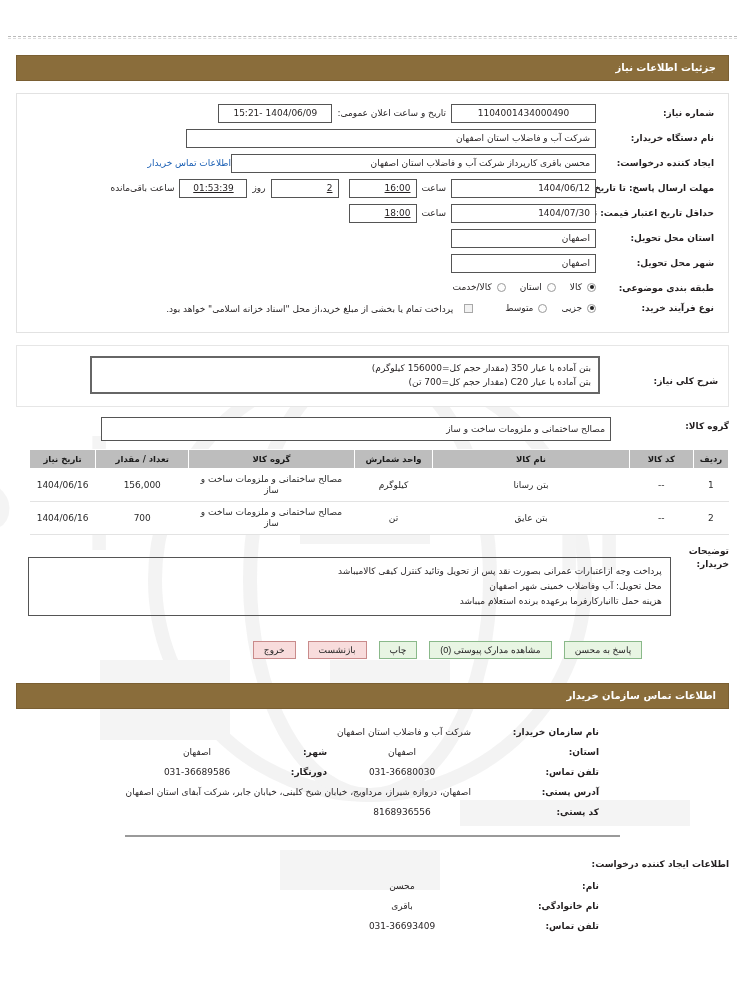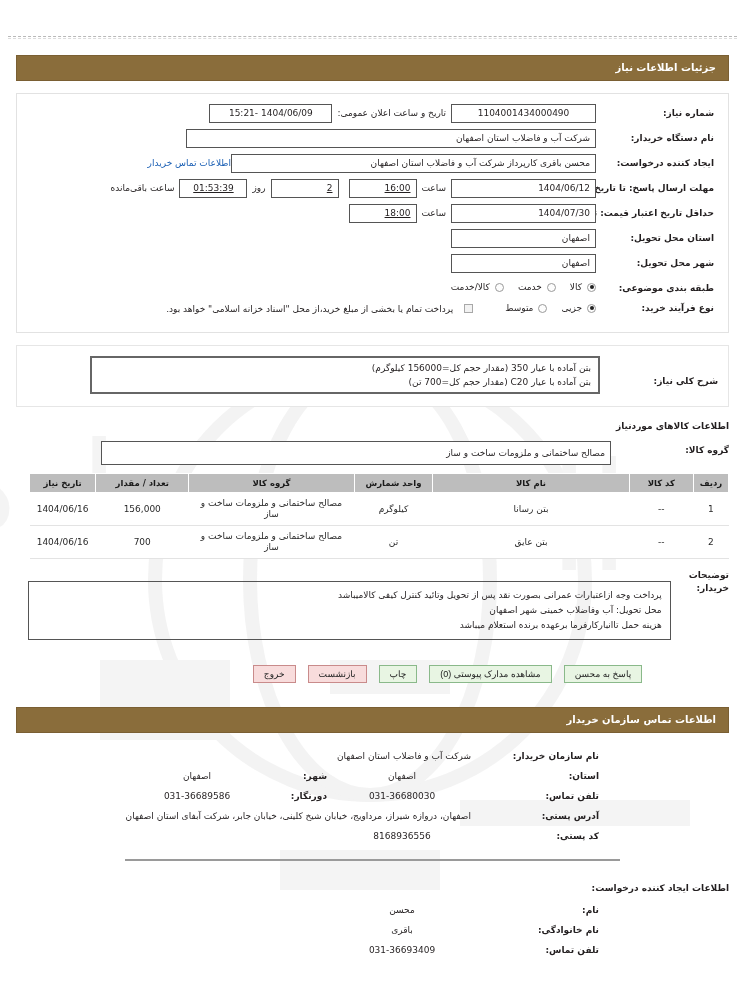--- a/index.html
+++ b/index.html
@@ -80,21 +80,21 @@
     font-size: 9px;
     text-align: right;
     display: inline-block;
     vertical-align: middle;
     white-space: nowrap;
     overflow: hidden;
   }
   .box.w145 { width: 145px; }
   .box.w410 { width: 410px; }
   .box.w68  { width: 68px; text-decoration: underline; }
-  .box.w130 { width: 123px; }
+  .box.w130 { width: 114px; }
   .box.center { text-align: center; }
 
   .mini-lbl {
     font-size: 9px;
     padding: 4px 5px 0 5px;
     white-space: nowrap;
   }
   .link {
     color: #1a5fb4;
     font-size: 9px;
@@ -291,21 +291,21 @@
       <div class="lbl w120">شهر محل تحویل:</div>
       <div class="box w145">اصفهان</div>
     </div>
 
     <div class="row">
       <div class="lbl w120">طبقه بندی موضوعی:</div>
       <div class="radio-wrap">
         <span class="radio on"></span>
         <span class="radio-label">کالا</span>
         <span class="radio"></span>
-        <span class="radio-label">خدمت</span>
+        <span class="radio-label">استان</span>
         <span class="radio"></span>
         <span class="radio-label">کالا/خدمت</span>
       </div>
     </div>
 
     <div class="row">
       <div class="lbl w120">نوع فرآیند خرید:</div>
       <div class="radio-wrap">
         <span class="radio on"></span>
         <span class="radio-label">جزیی</span>
@@ -320,21 +320,20 @@
   <div class="panel flat">
     <div class="row" style="margin-bottom:0; align-items:center;">
       <div class="lbl w118" style="padding-top:12px">شرح کلی نیاز:</div>
       <div class="desc-box">
         <div>بتن آماده با عیار 350  (مقدار حجم کل=156000 کیلوگرم)</div>
         <div>بتن آماده با عیار  C20  (مقدار حجم کل=700 تن)</div>
       </div>
     </div>
   </div>
 
-  <div class="subtitle">اطلاعات کالاهای موردنیاز</div>
 
   <div class="row" style="margin:10px 16px 0 16px">
     <div class="lbl w118">گروه کالا:</div>
     <div class="box" style="width:510px;height:24px;line-height:22px;border-width:1px">مصالح ساختمانی و ملزومات ساخت و ساز</div>
   </div>
 
   <table class="goods">
     <thead>
       <tr>
         <th style="width:34px">ردیف</th>

